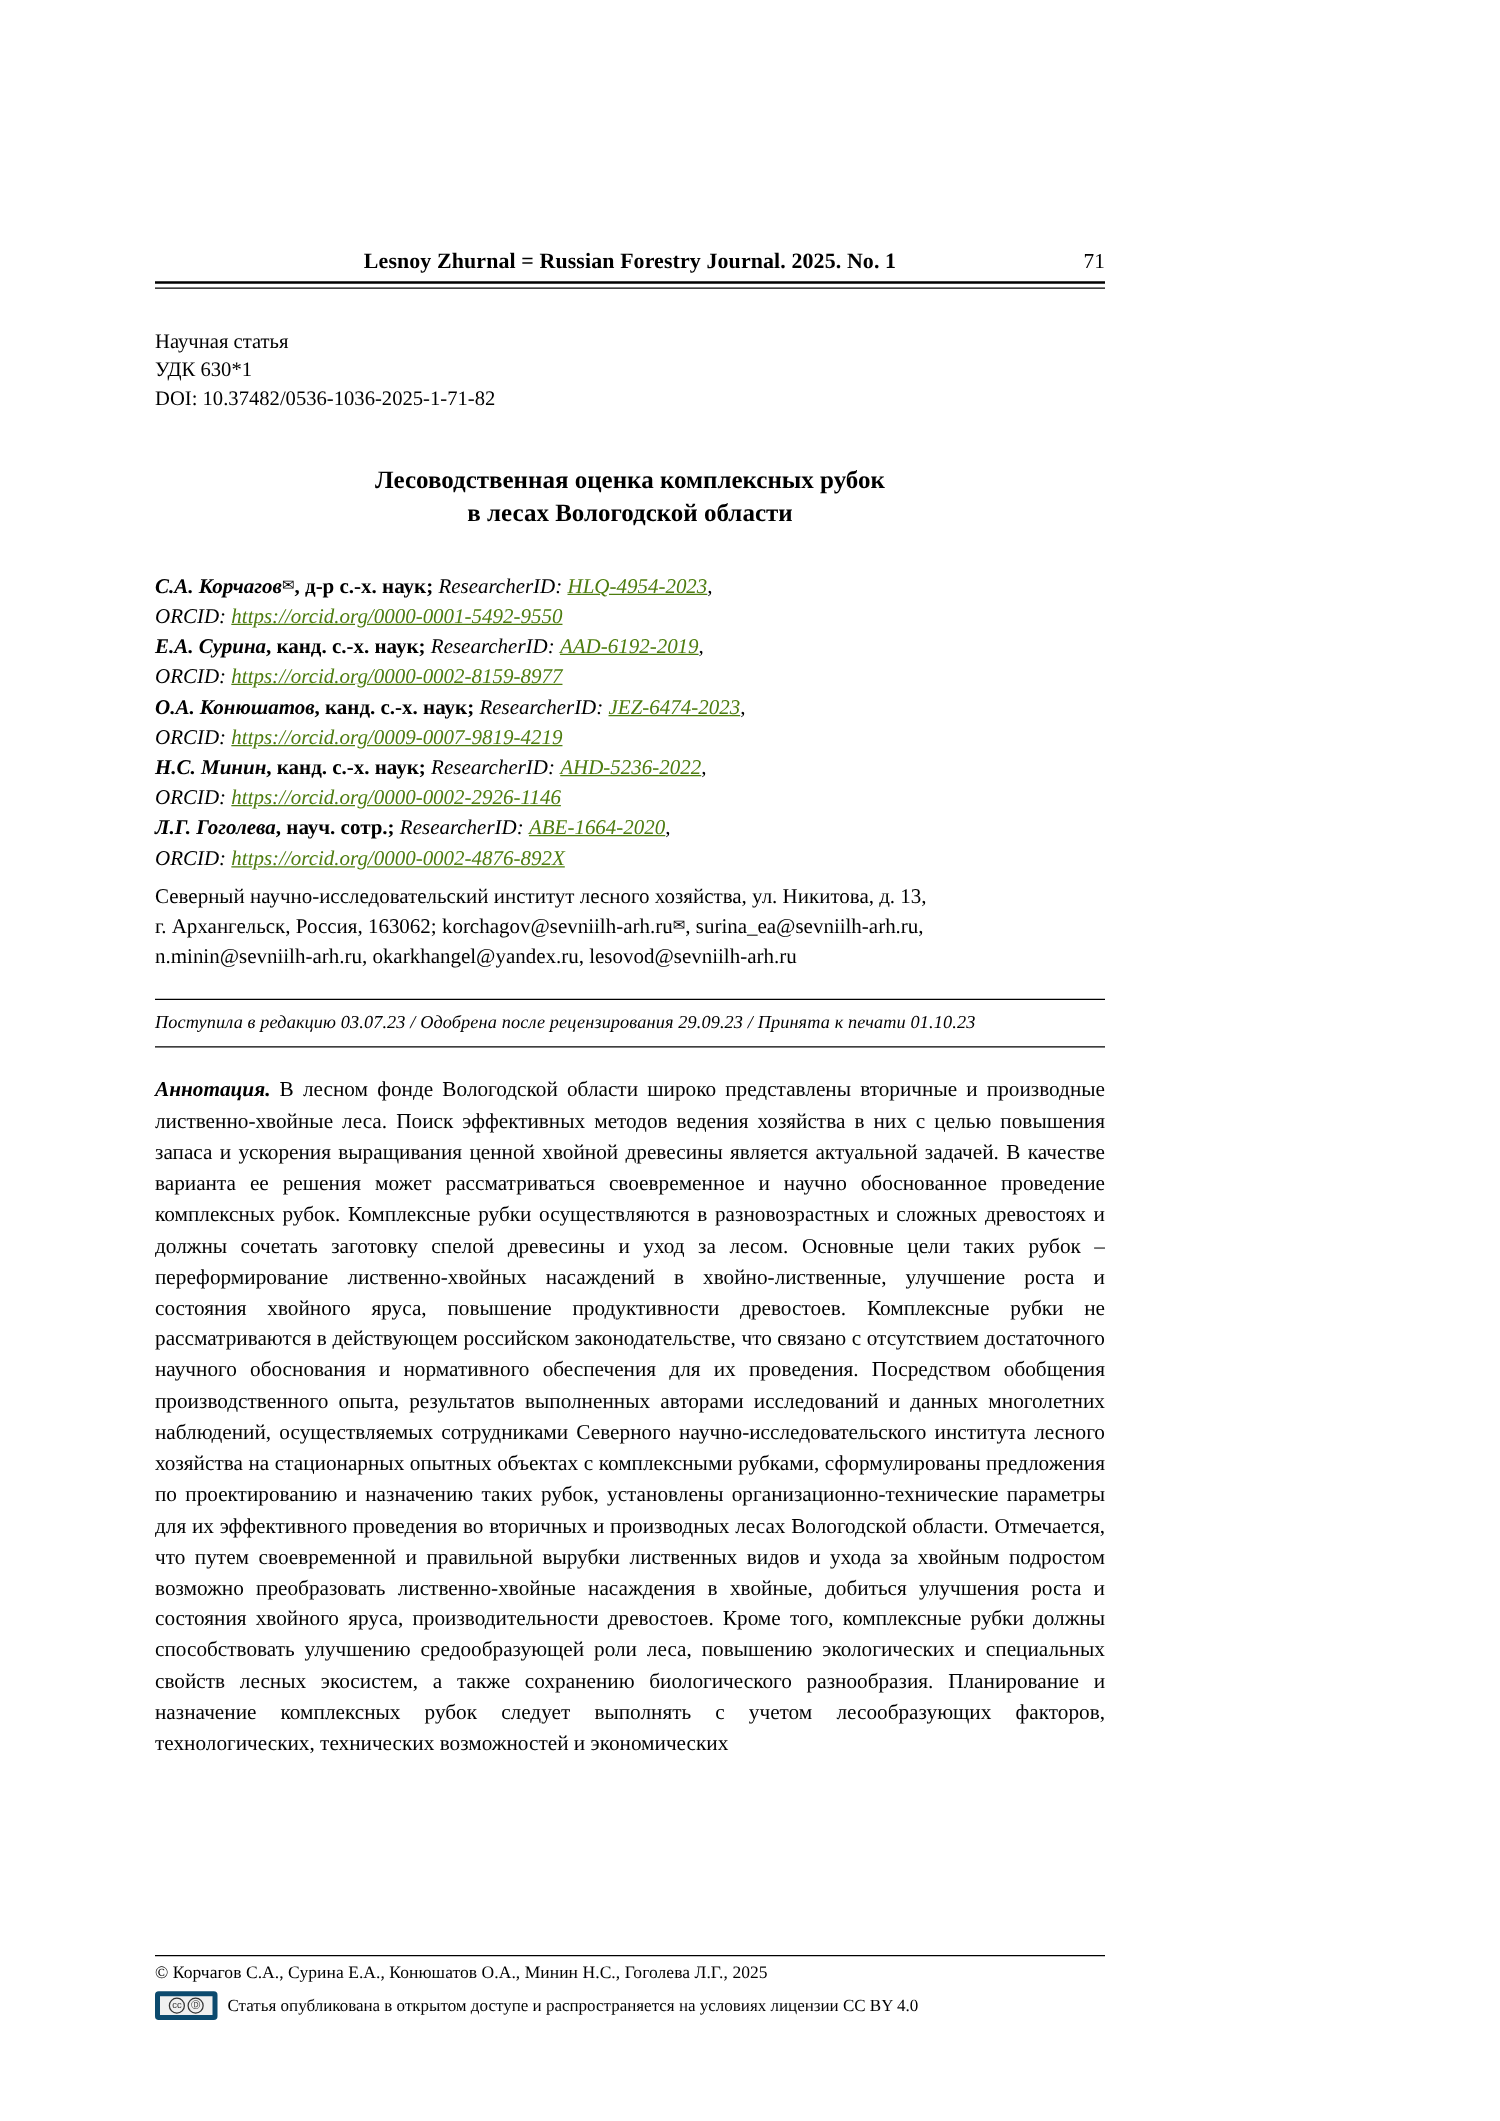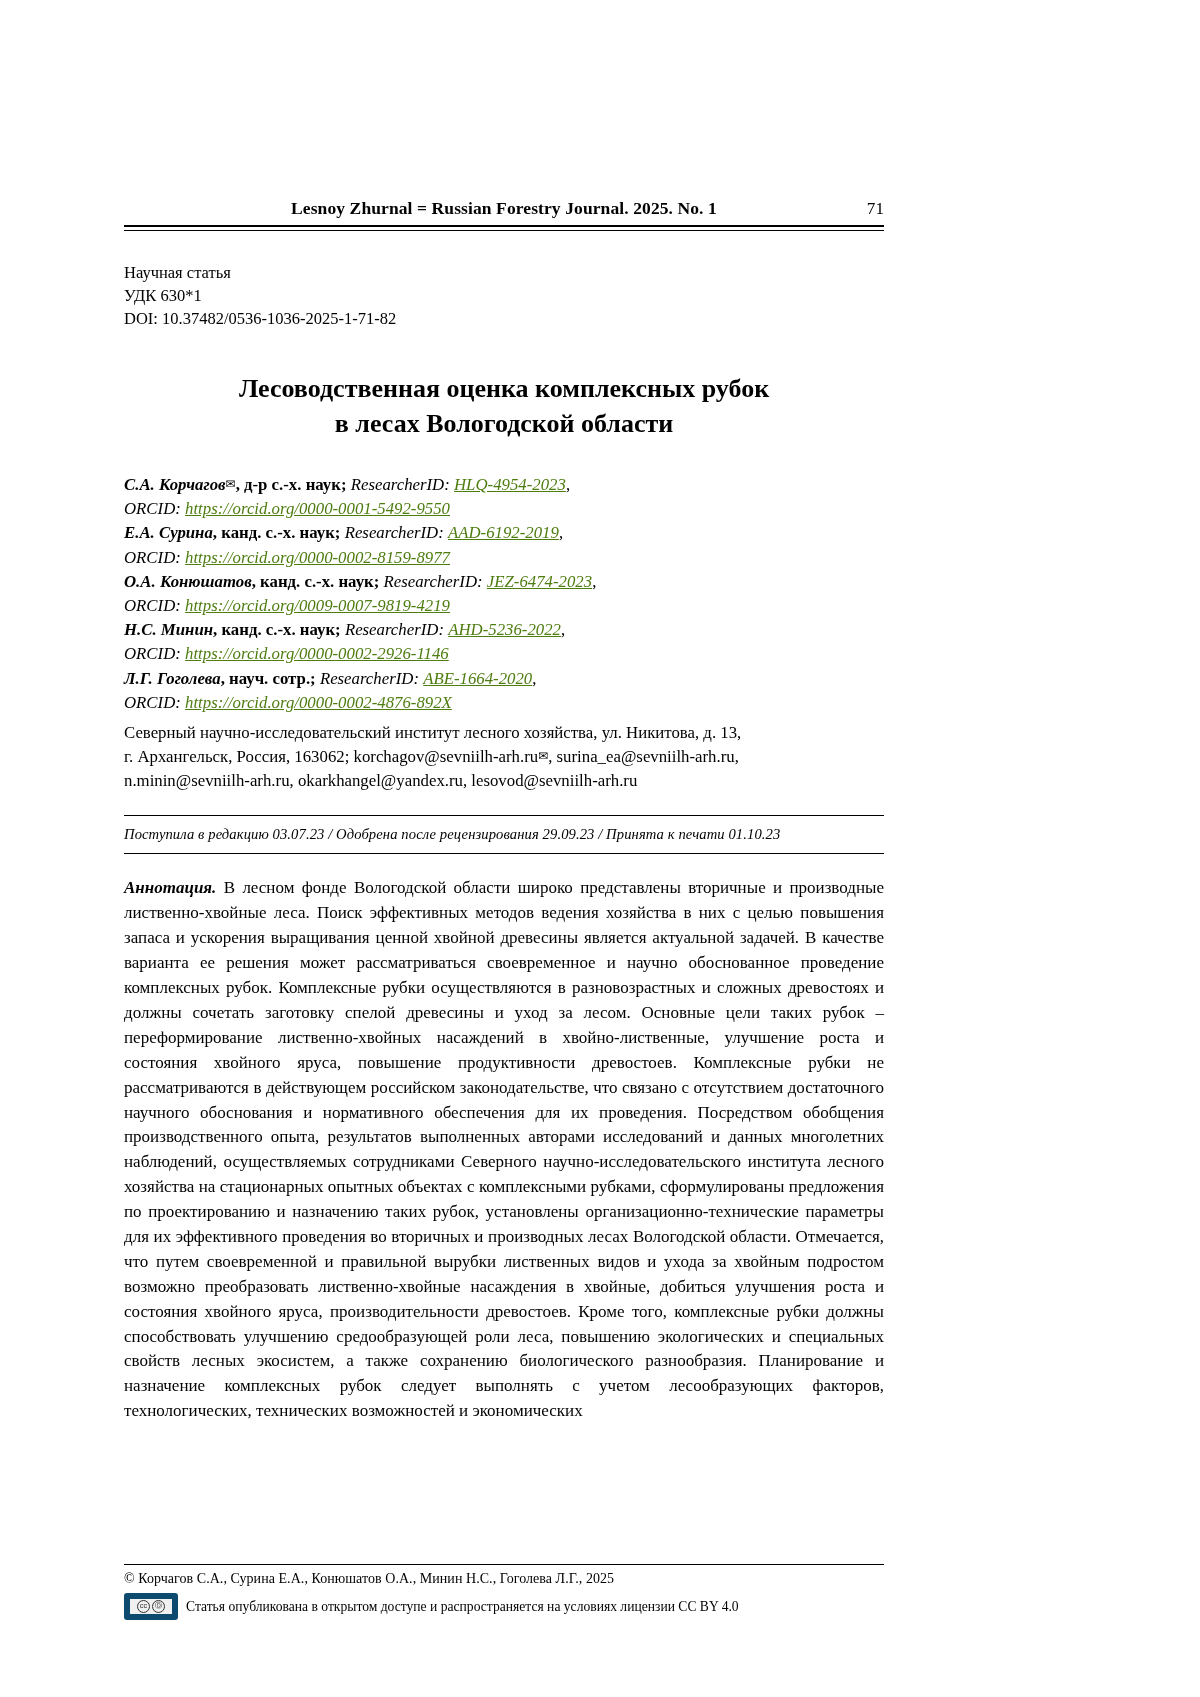--- a/index.html
+++ b/index.html
@@ -65,21 +65,21 @@
     font-size: 16.5px;
     line-height: 1.42;
   }
   .meta div { white-space: nowrap; }
 
   
   .title {
     margin-top: 40px;
     text-align: center;
     font-weight: bold;
-    font-size: 26px;
+    font-size: 20px;
     line-height: 1.35;
   }
 
   
   .authors {
     margin-top: 32px;
     font-size: 16.8px;
     line-height: 1.44;
   }
   .authors .au-line { margin: 0; }
@@ -160,21 +160,21 @@
   }
   .license-row {
     margin-top: 6px;
     display: flex;
     align-items: center;
     gap: 8px;
   }
   .cc-badge {
     width: 42px;
     height: 15px;
-    border: 6px solid #0c4a6e;
+    border: 4px solid #0c4a6e;
     border-radius: 3px;
     background: #f0f0f0;
     display: flex;
     align-items: center;
     justify-content: center;
     gap: 2px;
     flex: 0 0 auto;
   }
   .cc-circle {
     width: 11px;

